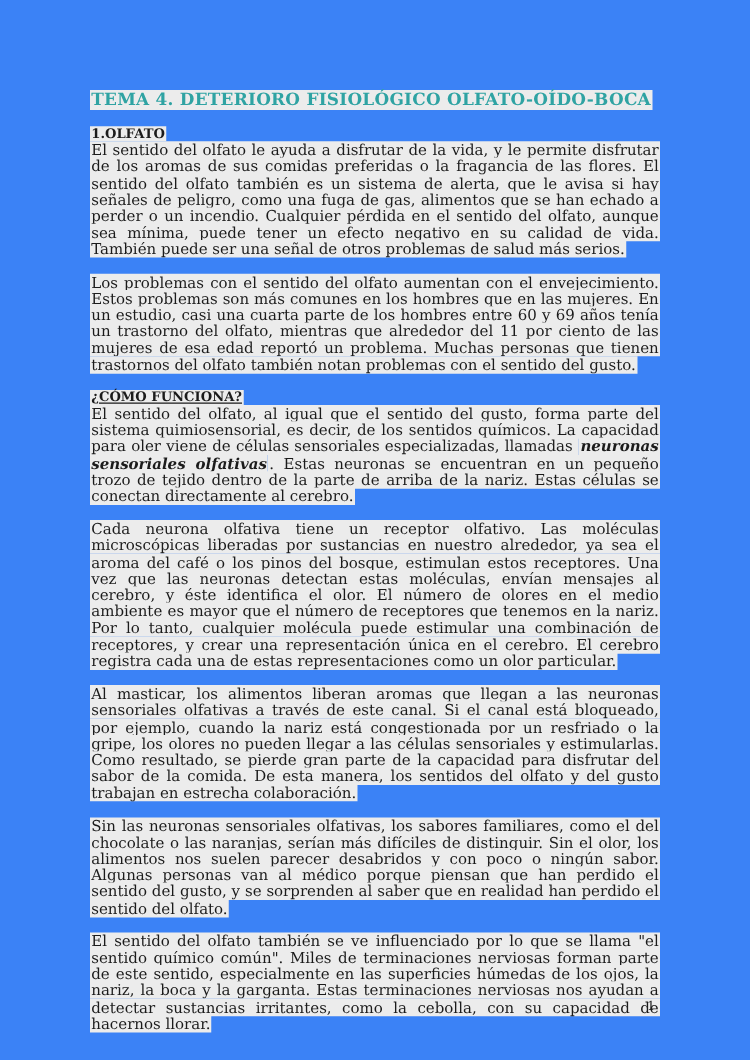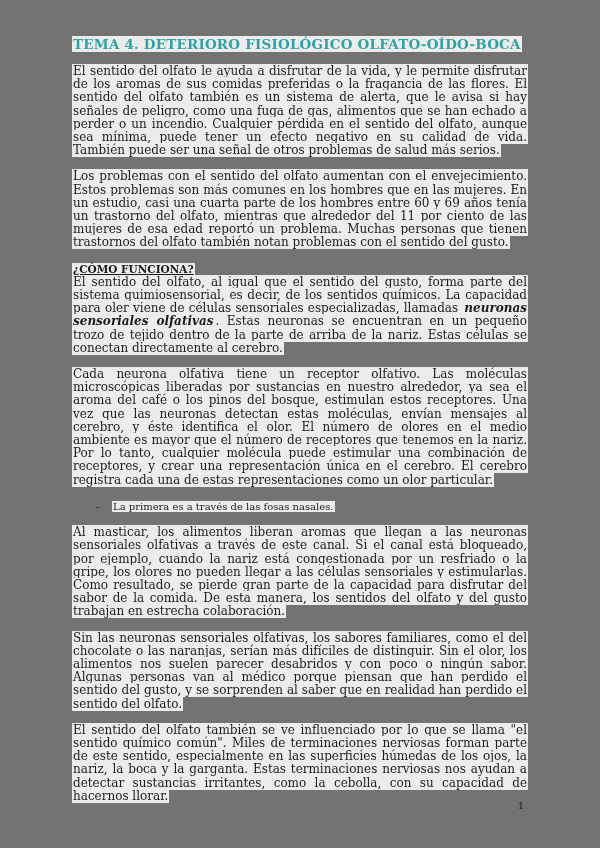--- a/index.html
+++ b/index.html
@@ -8,22 +8,22 @@
     width: 600px;
     height: 848px;
     background: #ffffff;
     font-family: "DejaVu Serif", "Liberation Serif", serif;
     color: #1b1b1b;
   }
   .page {
     position: relative;
     width: 600px;
     height: 848px;
-    padding: 36px 72px 40px 72px;
-    background: #737373;
+    padding: 72px 72px 40px 72px;
+    background: #3b82f6;
     overflow: hidden;
   }
   .hl {
     background: var(--hl, #ececec);
     -webkit-box-decoration-break: clone;
     box-decoration-break: clone;
     padding: 0 1px;
   }
   .title {
     font-size: 13.5px;
@@ -75,34 +75,34 @@
     color: #1b1b1b;
   }
 </style>
 </head>
 <body>
 
 <div class="page">
 
   <h1 class="title"><span class="hl">TEMA 4. DETERIORO FISIOLÓGICO OLFATO-OÍDO-BOCA</span></h1>
 
+  <h2 class="h-olfato"><span class="hl">1.OLFATO</span></h2>
 
   <p class="para"><span class="hl">El sentido del olfato le ayuda a disfrutar de la vida, y le permite disfrutar de los aromas de sus comidas preferidas o la fragancia de las flores. El sentido del olfato también es un sistema de alerta, que le avisa si hay señales de peligro, como una fuga de gas, alimentos que se han echado a perder o un incendio. Cualquier pérdida en el sentido del olfato, aunque sea mínima, puede tener un efecto negativo en su calidad de vida. También puede ser una señal de otros problemas de salud más serios.</span></p>
 
   <p class="para"><span class="hl">Los problemas con el sentido del olfato aumentan con el envejecimiento. Estos problemas son más comunes en los hombres que en las mujeres. En un estudio, casi una cuarta parte de los hombres entre 60 y 69 años tenía un trastorno del olfato, mientras que alrededor del 11 por ciento de las mujeres de esa edad reportó un problema. Muchas personas que tienen trastornos del olfato también notan problemas con el sentido del gusto.</span></p>
 
   <h3 class="h-funciona"><span class="hl">¿CÓMO FUNCIONA?</span></h3>
 
   <p class="para"><span class="hl">El sentido del olfato, al igual que el sentido del gusto, forma parte del sistema quimiosensorial, es decir, de los sentidos químicos. La capacidad para oler viene de células sensoriales especializadas, llamadas </span><span class="hl bold">neuronas sensoriales olfativas</span><span class="hl">. Estas neuronas se encuentran en un pequeño trozo de tejido dentro de la parte de arriba de la nariz. Estas células se conectan directamente al cerebro.</span></p>
 
   <p class="para"><span class="hl">Cada neurona olfativa tiene un receptor olfativo. Las moléculas microscópicas liberadas por sustancias en nuestro alrededor, ya sea el aroma del café o los pinos del bosque, estimulan estos receptores. Una vez que las neuronas detectan estas moléculas, envían mensajes al cerebro, y éste identifica el olor. El número de olores en el medio ambiente es mayor que el número de receptores que tenemos en la nariz. Por lo tanto, cualquier molécula puede estimular una combinación de receptores, y crear una representación única en el cerebro. El cerebro registra cada una de estas representaciones como un olor particular.</span></p>
 
 
   <ul class="dash-list">
-    <li class="list-item"><span class="marker">-</span><span class="hl">La primera es a través de las fosas nasales.</span></li>
   </ul>
 
   <p class="para"><span class="hl">Al masticar, los alimentos liberan aromas que llegan a las neuronas sensoriales olfativas a través de este canal. Si el canal está bloqueado, por ejemplo, cuando la nariz está congestionada por un resfriado o la gripe, los olores no pueden llegar a las células sensoriales y estimularlas. Como resultado, se pierde gran parte de la capacidad para disfrutar del sabor de la comida. De esta manera, los sentidos del olfato y del gusto trabajan en estrecha colaboración.</span></p>
 
   <p class="para"><span class="hl">Sin las neuronas sensoriales olfativas, los sabores familiares, como el del chocolate o las naranjas, serían más difíciles de distinguir. Sin el olor, los alimentos nos suelen parecer desabridos y con poco o ningún sabor. Algunas personas van al médico porque piensan que han perdido el sentido del gusto, y se sorprenden al saber que en realidad han perdido el sentido del olfato.</span></p>
 
   <p class="para no-gap"><span class="hl">El sentido del olfato también se ve influenciado por lo que se llama "el sentido químico común". Miles de terminaciones nerviosas forman parte de este sentido, especialmente en las superficies húmedas de los ojos, la nariz, la boca y la garganta. Estas terminaciones nerviosas nos ayudan a detectar sustancias irritantes, como la cebolla, con su capacidad de hacernos llorar.</span></p>
 
   <div class="page-number">1</div>
 

